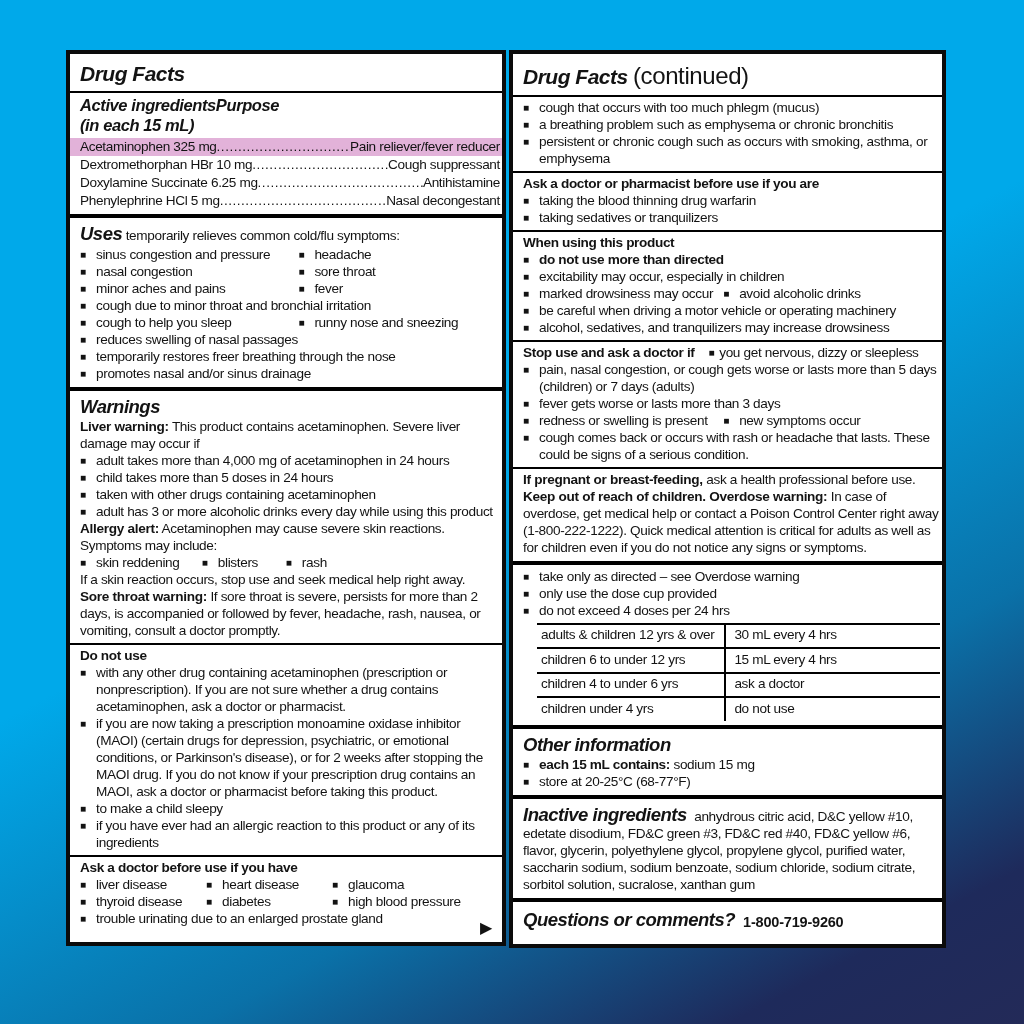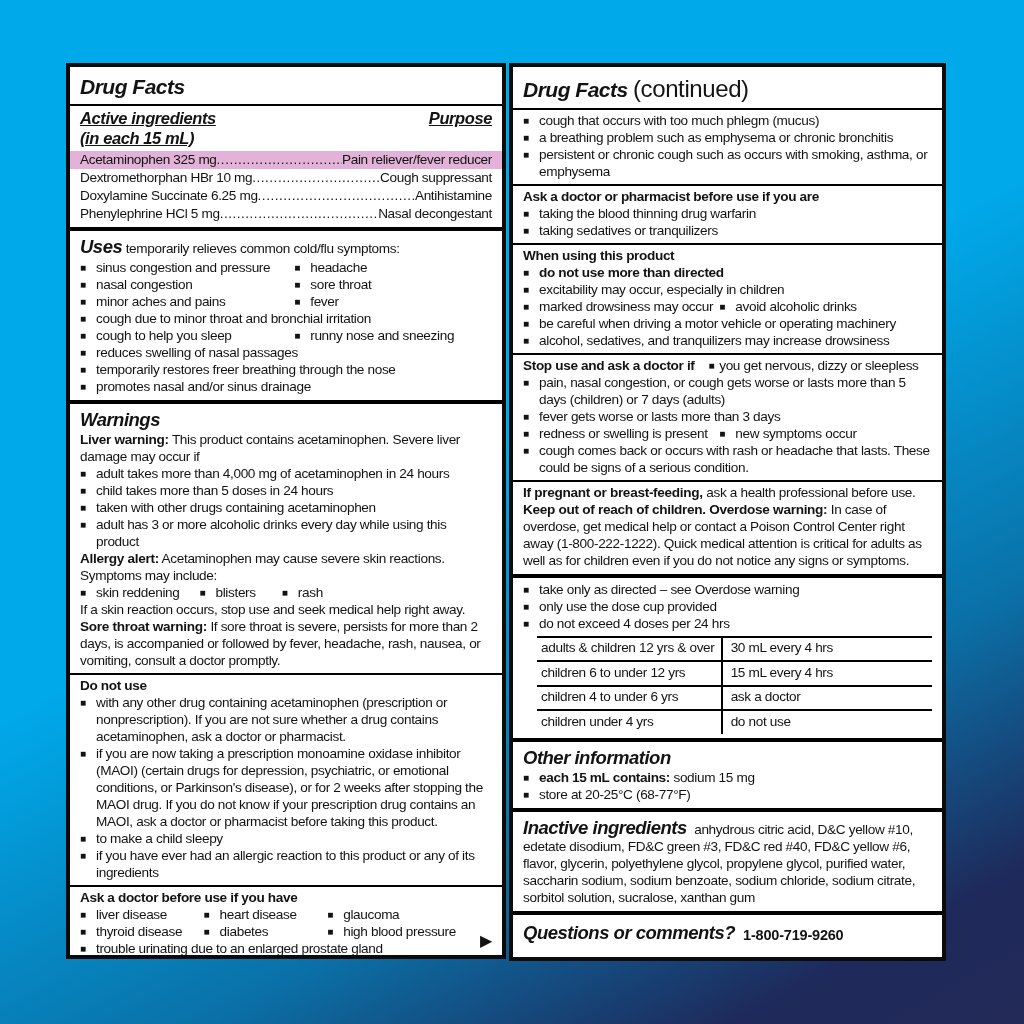--- a/index.html
+++ b/index.html
@@ -9,34 +9,34 @@
     --ink:#131313;
   }
   *{margin:0;padding:0;box-sizing:border-box;}
   html,body{width:1024px;height:1024px;overflow:hidden;}
   body{font-family:"Liberation Sans",sans-serif;color:var(--ink);}
   .stage{
     position:relative;width:1024px;height:1024px;
     background:linear-gradient(152deg,var(--bg-top) 0%,var(--bg-top) 46%,#0a71a8 72%,var(--bg-bottom) 90%,#232a58 100%);
   }
   .panel{
-    position:absolute;top:63px;background:#fff;border:4px solid #0b0b0b;
-    padding:5px 10px 6px 10px;font-size:13.6px;line-height:1.25;letter-spacing:-0.35px;
+    position:absolute;top:50px;background:#fff;border:4px solid #0b0b0b;
+    padding:5px 2px 6px 10px;font-size:13.6px;line-height:1.25;letter-spacing:-0.35px;
     overflow:hidden;
   }
   .panel.left{left:66px;width:440px;height:896px;}
   .panel.right{left:509px;width:437px;height:898px;}
 
   .df-title{font-size:21px;font-weight:bold;font-style:italic;letter-spacing:-0.5px;padding:2px 0 3px 0;}
   .df-title .cont{font-weight:normal;font-style:normal;font-size:24px;letter-spacing:-0.4px;}
   .hr{border-top:2px solid #000;margin:3px -10px;}
   .hr.mid{border-top-width:2.5px;margin-top:1px;}
   .hr.thick{border-top-width:4px;margin:4px -10px;}
 
-  .ai-head-row{display:flex;justify-content:space-between;align-items:flex-start;margin-top:2px;text-decoration:underline;}
+  .ai-head-row{display:flex;align-items:flex-start;margin-top:2px;}
   .ai-head,.purpose-head{font-weight:bold;font-style:italic;font-size:16.5px;letter-spacing:-0.4px;line-height:1.18;}
   .ing-list{margin-top:3px;}
   .ing-row{display:flex;align-items:baseline;margin:0 -10px;padding:0.5px 10px;white-space:nowrap;}
   .ing-row.highlight{background:var(--highlight);}
   .dots{flex:1;overflow:hidden;white-space:nowrap;letter-spacing:0.5px;}
   .ing-purpose{text-align:right;}
 
   .sec-intro{margin:1px 0 2px 0;}
   .sec-head{font-weight:bold;font-style:italic;font-size:18.5px;letter-spacing:-0.5px;}
   .sec-head.big{display:block;margin:1px 0 1px 0;}

